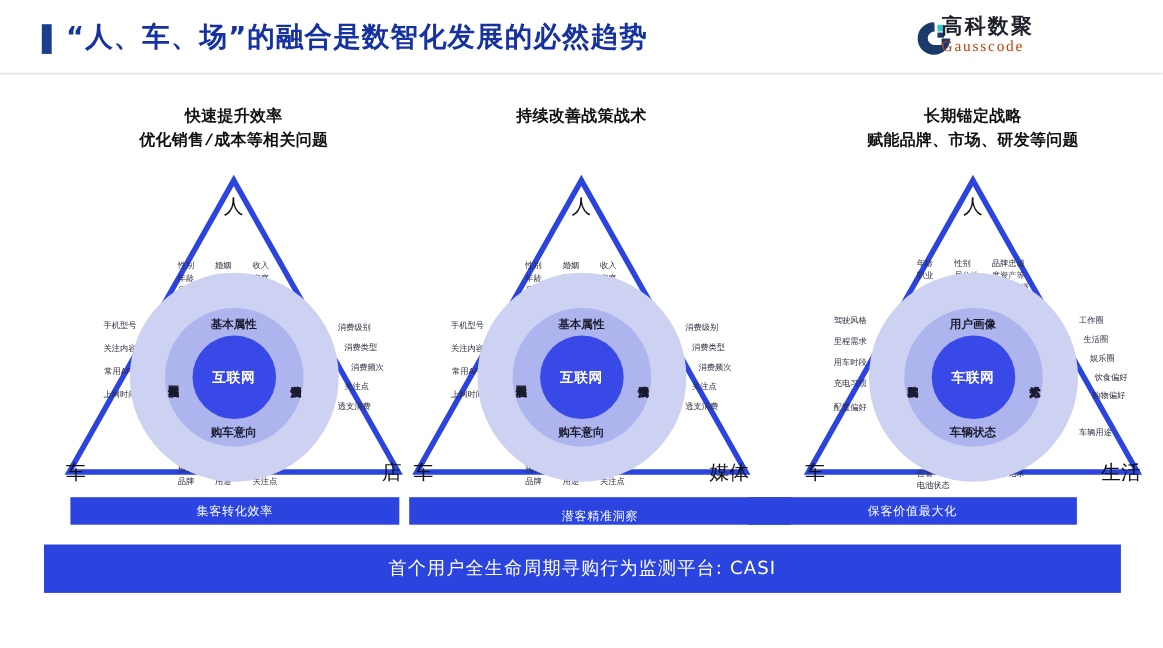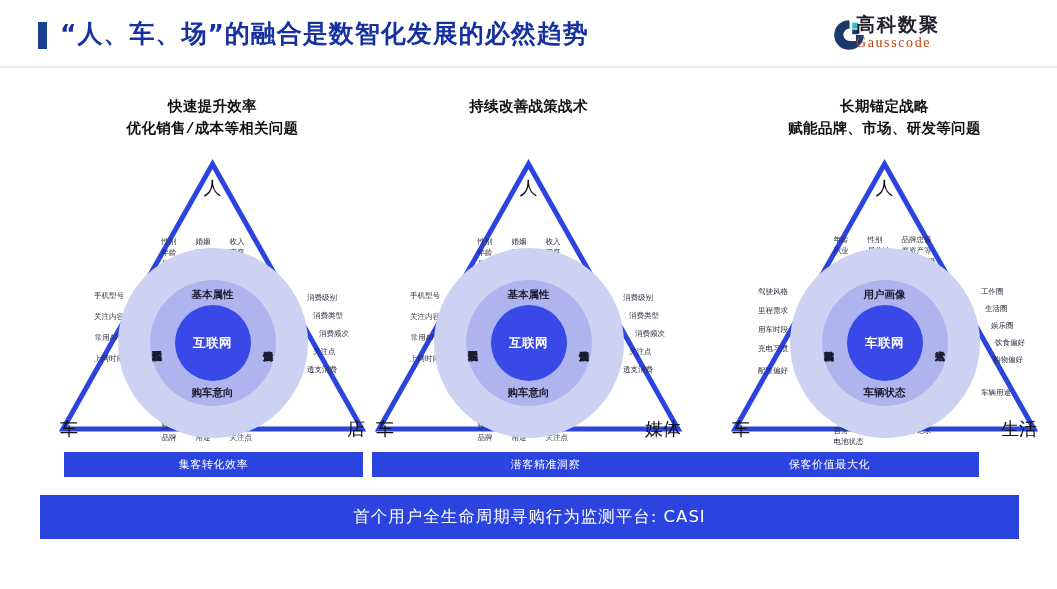--- a/index.html
+++ b/index.html
@@ -145,21 +145,21 @@
   .sat-right{text-align:left;}
   .sat-right .r{display:block;}
 
   
   .sub-bar{
     position:absolute;top:452px;height:25px;
     background:#2b44e0;
     display:flex;align-items:center;justify-content:center;
   }
   #sub-bar-0{left:64px;width:299px;}
-  #sub-bar-1{left:372px;width:347px;}
+  #sub-bar-1{left:372px;width:347px;align-items:flex-end;}
   #sub-bar-2{left:680px;width:299px;}
   .sub-bar span{
     color:#fff;font-size:11px;letter-spacing:.6px;
     font-family:"DejaVu Sans",sans-serif;white-space:nowrap;
   }
 
   #main-bar{
     position:absolute;left:40px;top:495px;width:979px;height:44px;
     background:#2b44e0;display:flex;align-items:center;justify-content:center;
   }

